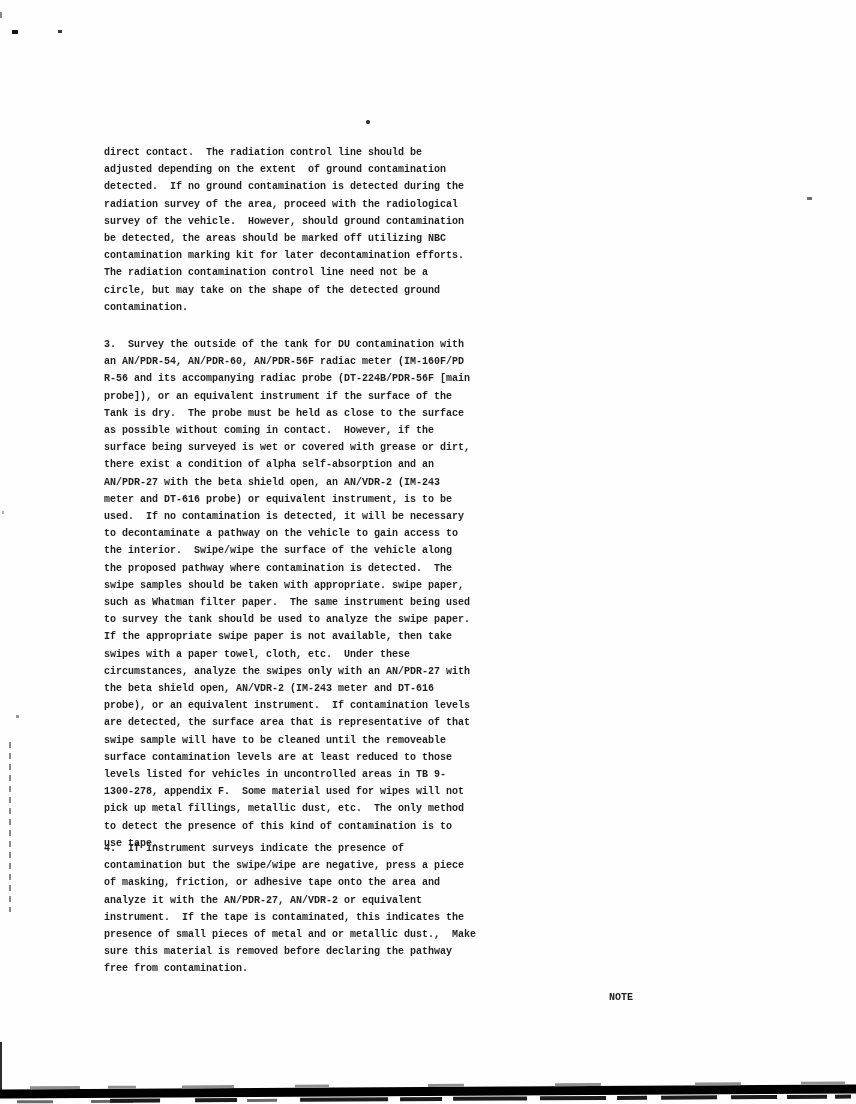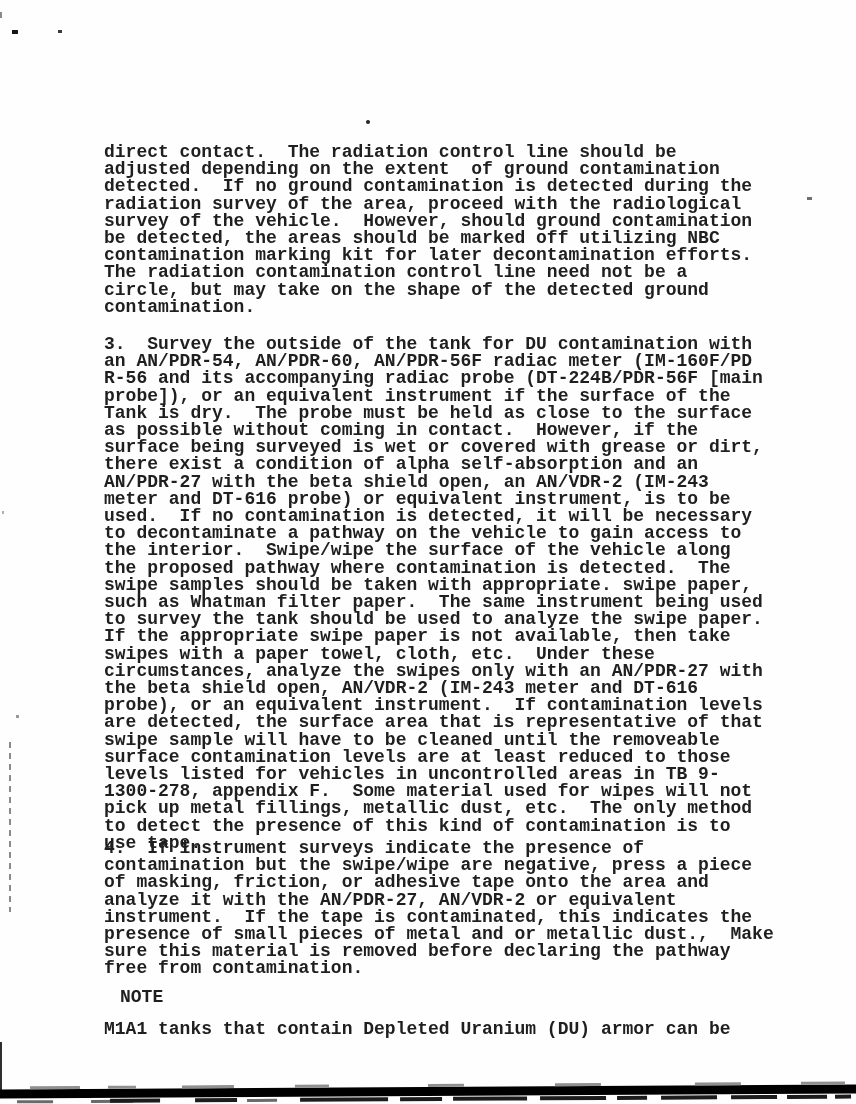--- a/index.html
+++ b/index.html
@@ -10,30 +10,30 @@
     background: #fefefe;
     overflow: hidden;
     font-family: "Liberation Mono", "DejaVu Sans Mono", monospace;
   }
   .para {
     position: absolute;
     left: 104px;
     margin: 0;
     font-family: "Liberation Mono", "DejaVu Sans Mono", monospace;
     font-weight: 700;
-    font-size: 18px;
+    font-size: 10px;
     line-height: 17.2px;
     color: #1f1f1f;
     white-space: pre;
     letter-spacing: 0;
   }
   .note-heading {
-    left: 120px;
+    left: 108px;
     width: 525px;
-    text-align: left;
+    text-align: right;
     white-space: pre;
   }
   .speck { position: absolute; }
   .margin-dashes {
     position: absolute;
     left: 9px; top: 742px; width: 2px; height: 170px;
     background: repeating-linear-gradient(to bottom, #8a8a8a 0 6px, transparent 6px 11px);
   }
   .edge-mark {
     position: absolute;
@@ -107,21 +107,20 @@
 use tape.</pre>
   <pre class="para" style="top:840px">4.  If instrument surveys indicate the presence of
 contamination but the swipe/wipe are negative, press a piece
 of masking, friction, or adhesive tape onto the area and
 analyze it with the AN/PDR-27, AN/VDR-2 or equivalent
 instrument.  If the tape is contaminated, this indicates the
 presence of small pieces of metal and or metallic dust.,  Make
 sure this material is removed before declaring the pathway
 free from contamination.</pre>
   <pre class="para note-heading" style="top:989px">NOTE</pre>
-  <pre class="para" style="top:1021px">M1A1 tanks that contain Depleted Uranium (DU) armor can be</pre>
 
   <div class="edge-mark"></div>
 
   <div class="scan-bar">
     <div class="fuzz-above" style="left:35px;width:50px"></div>
     <div class="fuzz-above" style="left:113px;width:28px"></div>
     <div class="fuzz-above" style="left:187px;width:52px"></div>
     <div class="fuzz-above" style="left:300px;width:34px"></div>
     <div class="fuzz-above" style="left:433px;width:36px"></div>
     <div class="fuzz-above" style="left:560px;width:46px"></div>

